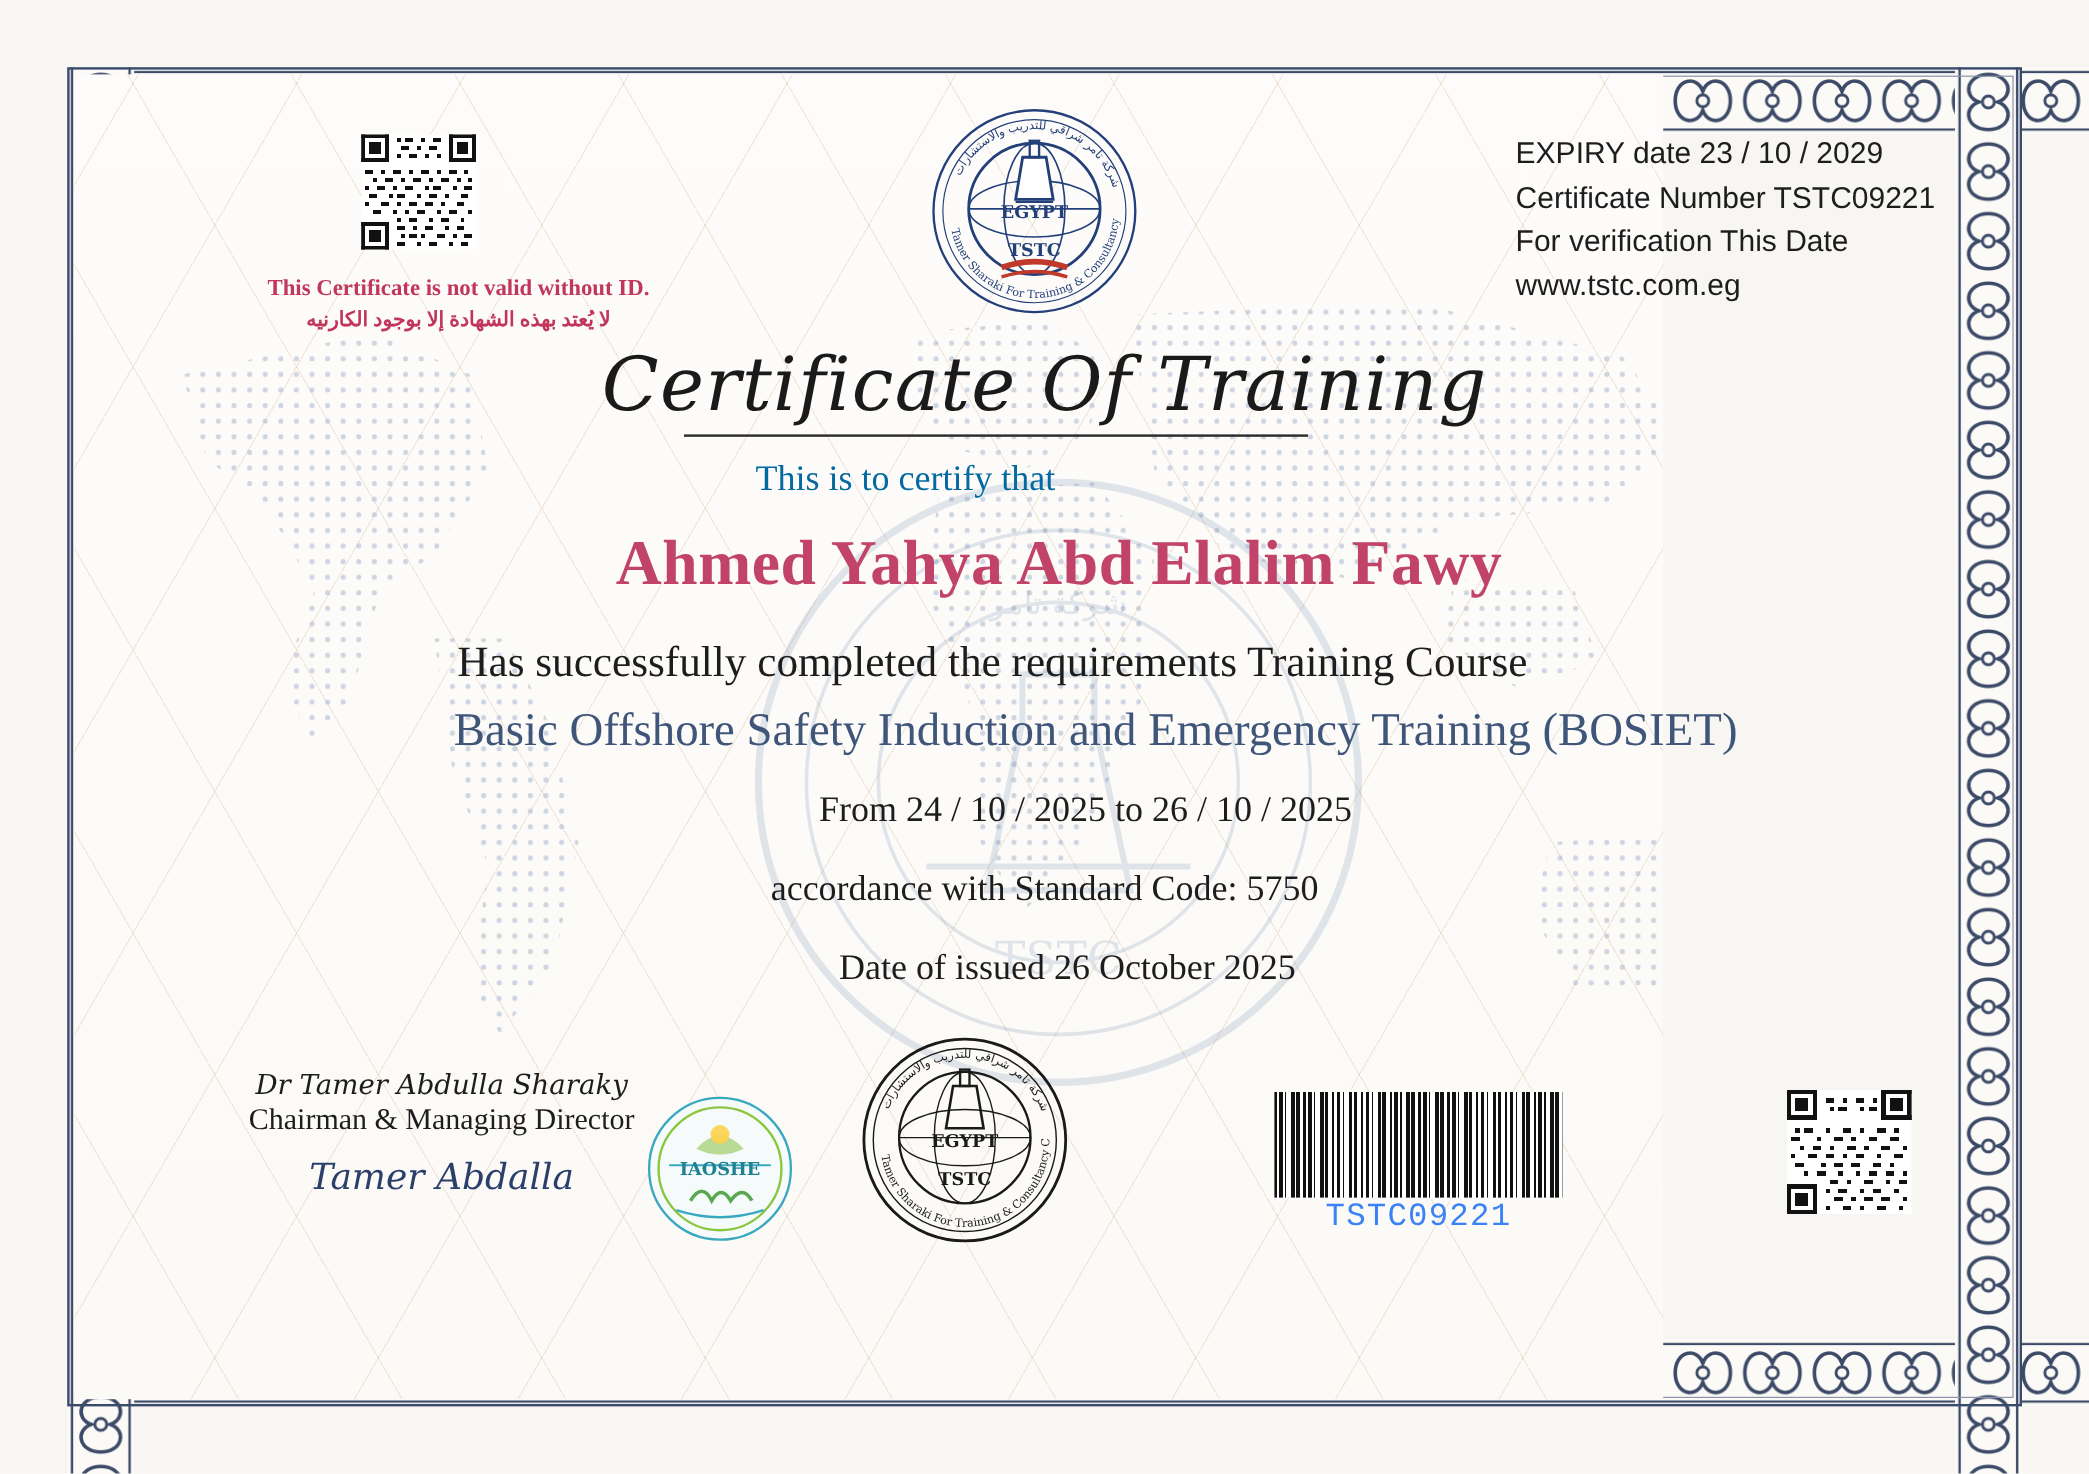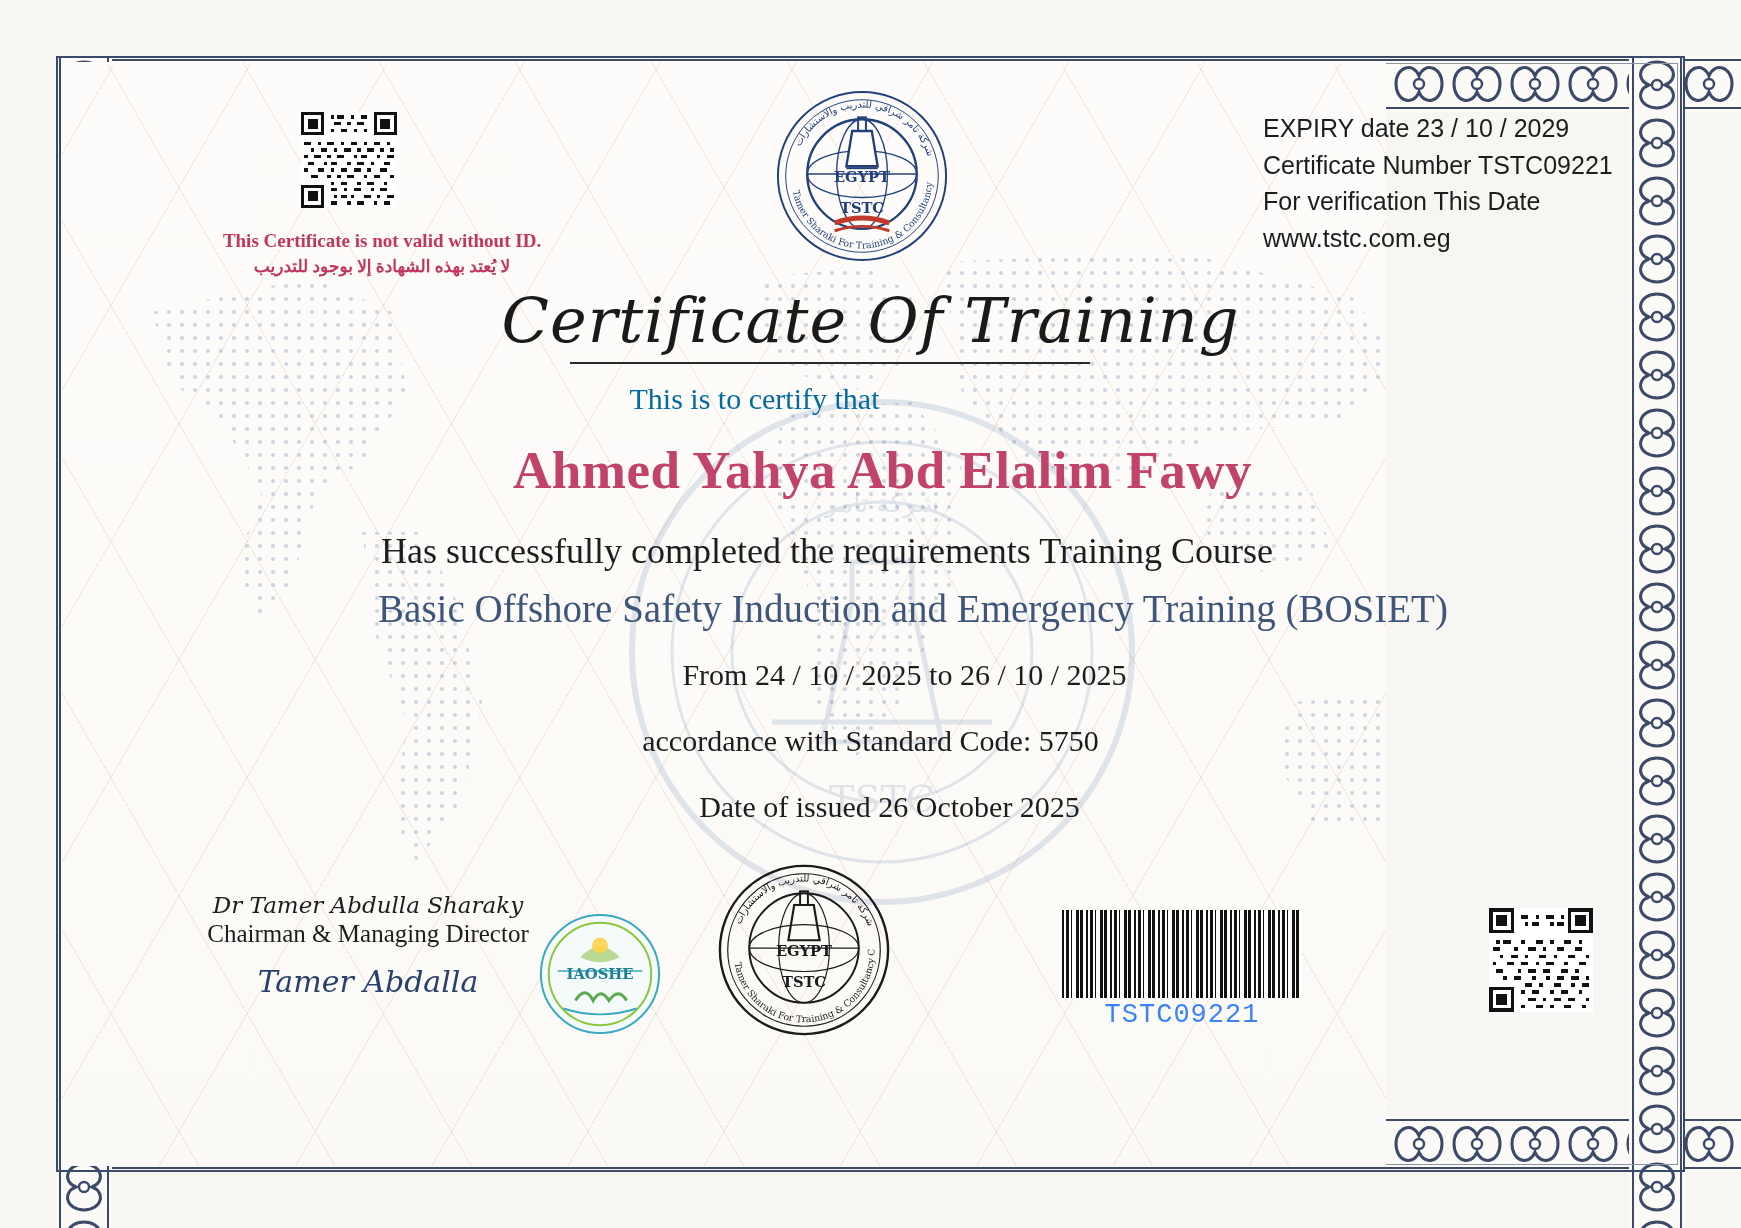--- a/index.html
+++ b/index.html
@@ -483,21 +483,21 @@
         <rect x="9" y="27" width="2" height="1"></rect>
           <rect x="14" y="27" width="1" height="1"></rect>
           <rect x="17" y="27" width="2" height="1"></rect>
           <rect x="22" y="27" width="1" height="1"></rect>
           <rect x="25" y="27" width="2" height="1"></rect>
       </g>
     </svg>
 
     <div class="notice">
       <div>This Certificate is not valid without ID.</div>
-      <div class="ar">لا يُعتد بهذه الشهادة إلا بوجود للتدريب</div>
+      <div class="ar">لا يُعتد بهذه الشهادة إلا بوجود الكارنيه</div>
     </div>
 
     <svg class="logo-top" viewBox="0 0 180 180">
       <circle cx="90" cy="90" r="86" fill="none" stroke="#24407a" stroke-width="2"></circle>
       <circle cx="90" cy="90" r="78" fill="none" stroke="#24407a" stroke-width="1"></circle>
       <circle cx="90" cy="88" r="56" fill="none" stroke="#24407a" stroke-width="2.4"></circle>
       <ellipse cx="90" cy="88" rx="56" ry="24" fill="none" stroke="#24407a" stroke-width="1.4"></ellipse>
       <ellipse cx="90" cy="88" rx="26" ry="56" fill="none" stroke="#24407a" stroke-width="1.4"></ellipse>
       <path d="M34 88 H146" stroke="#24407a" stroke-width="1.4"></path>
       <path d="M80 44 h20 l6 36 h-32 z" fill="#ffffff" stroke="#24407a" stroke-width="2.4"></path>

